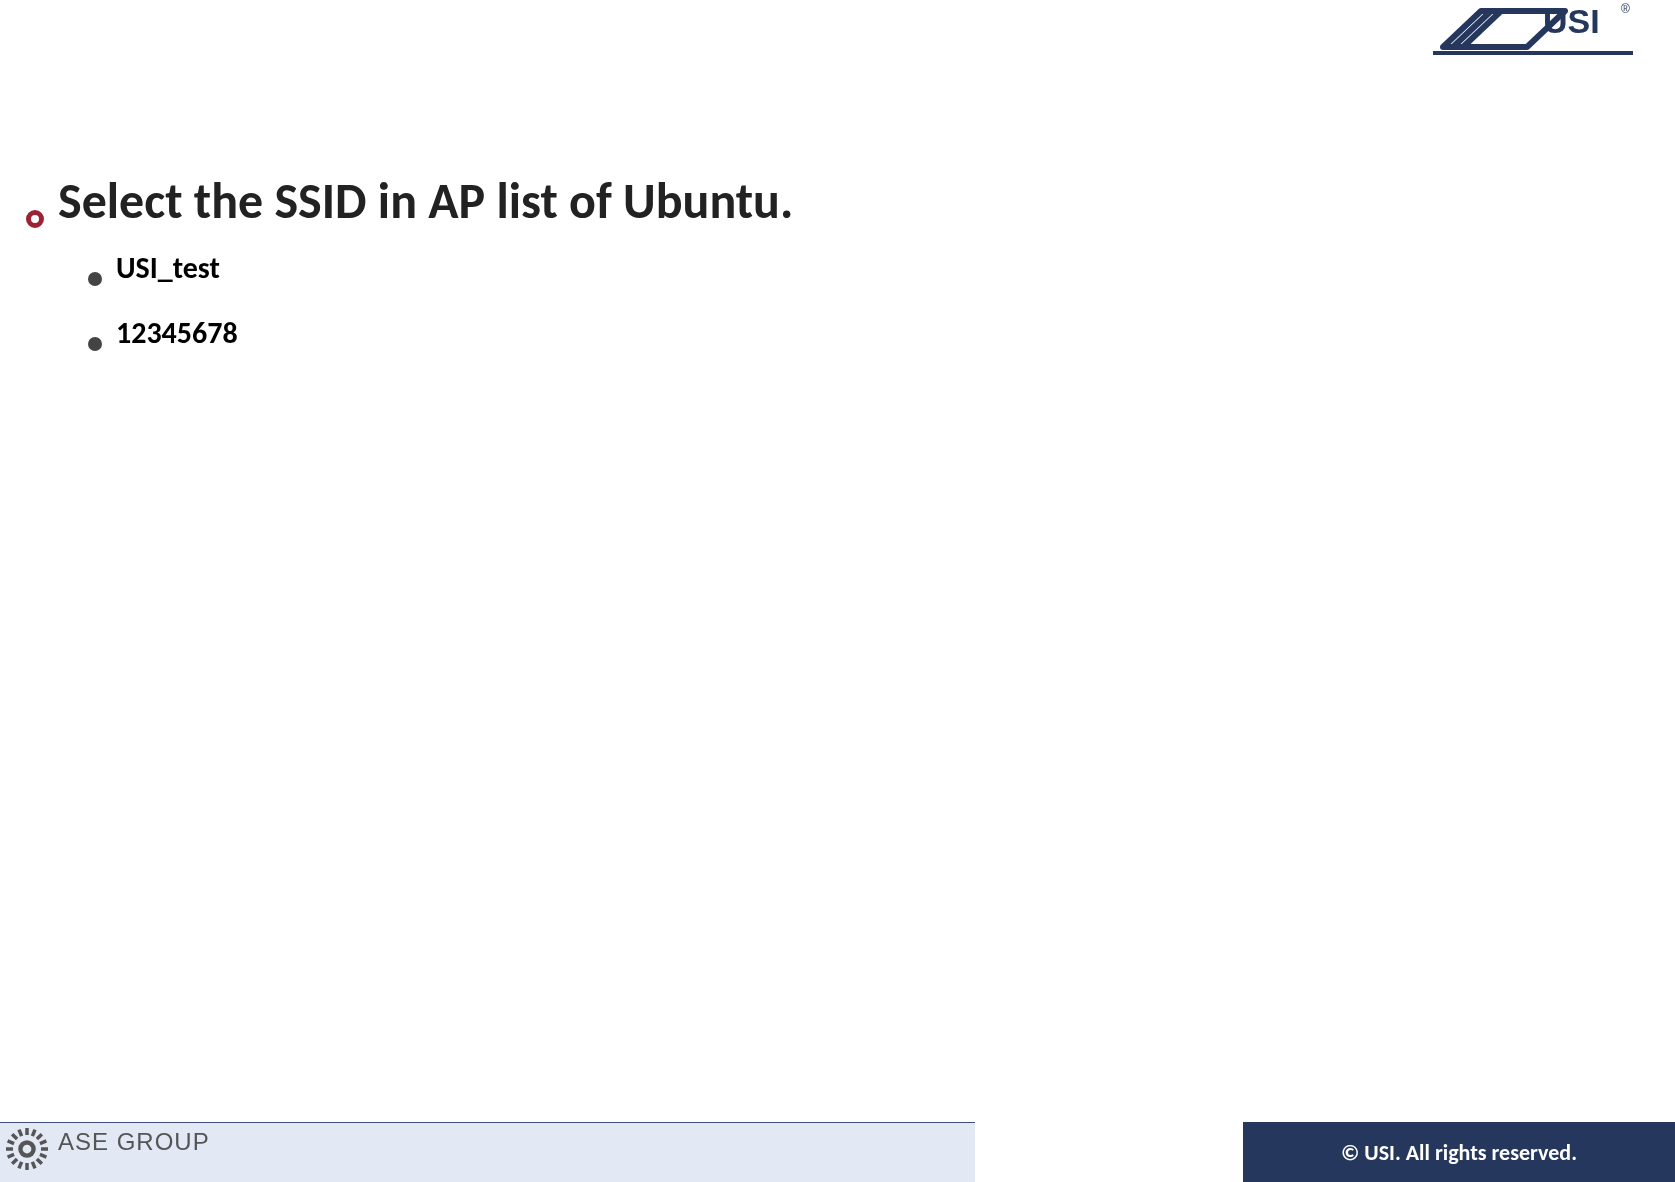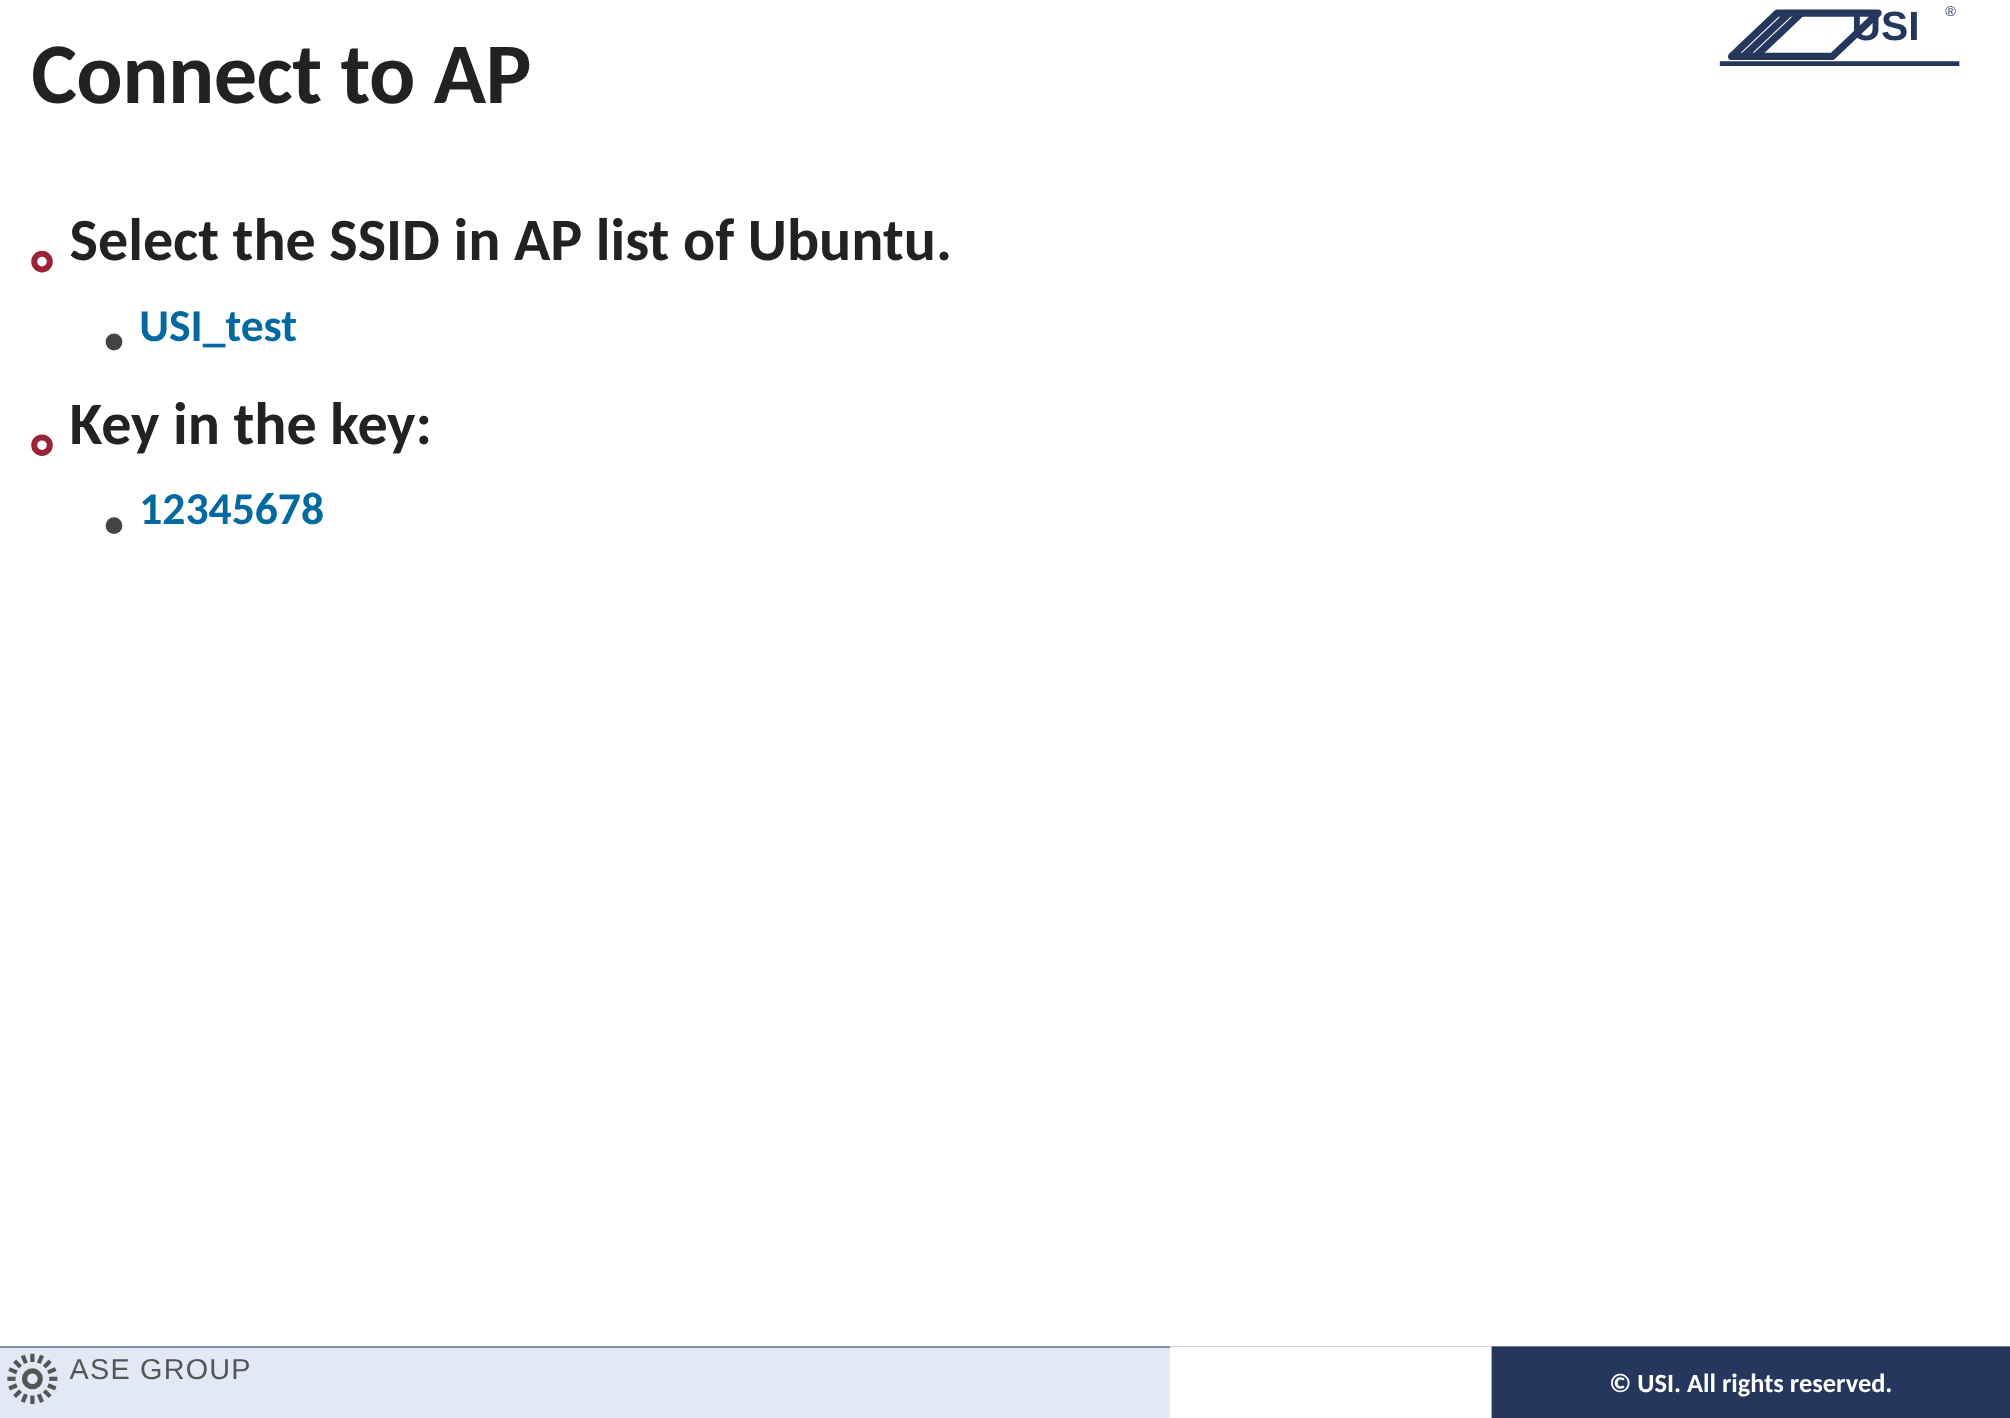--- a/index.html
+++ b/index.html
@@ -10,40 +10,39 @@
   .title { position: absolute; left: 26px; top: 18px; font-size: 72px; font-weight: 700; color: #222; letter-spacing: -0.5px; }
 
   .logo-usi { position: absolute; right: 42px; top: -4px; width: 200px; height: 66px; }
   .logo-usi svg { width: 100%; height: 100%; }
 
   .content { position: absolute; left: 26px; top: 170px; width: 1200px; }
 
   .l1 { display: flex; align-items: baseline; gap: 14px; font-size: 50px; font-weight: 700; color: #222; margin-bottom: 18px; }
   .l1 .bullet-o { flex: 0 0 auto; width: 18px; height: 18px; border: 5px solid #9b2335; border-radius: 50%; display: inline-block; position: relative; top: 10px; }
 
-  .l2 { display: flex; align-items: baseline; gap: 14px; font-size: 38px; font-weight: 700; color: #0369a1; margin-left: 62px; margin-bottom: 28px; }
+  .l2 { display: flex; align-items: baseline; gap: 14px; font-size: 30px; font-weight: 700; color: #000000; margin-left: 62px; margin-bottom: 28px; }
   .l2 .bullet-dot { flex: 0 0 auto; width: 14px; height: 14px; background: #444; border-radius: 50%; display: inline-block; position: relative; top: 8px; }
 
   
   .footer { position: absolute; left: 0; bottom: 0; width: 100%; height: 60px; }
   .footer-bar { position: absolute; left: 0; bottom: 0; width: 100%; height: 60px; background: #e2e8f4; border-top: 1px solid #3c4f7a; }
   .footer-gap { position: absolute; right: 0; bottom: 0; height: 60px; width: 700px; background: #fff; }
   .footer-blue { position: absolute; right: 0; bottom: 0; height: 60px; width: 432px; background: #26375e; color: #fff; display: flex; align-items: center; justify-content: center; font-size: 22px; font-weight: 700; }
   .page-number { position: absolute; right: 390px; bottom: 0; height: 60px; display: flex; align-items: center; font-size: 32px; color: #222; }
 
   .ase-logo { position: absolute; left: 6px; bottom: 6px; height: 48px; display: flex; align-items: flex-start; gap: 10px; }
   .ase-logo .gear { width: 42px; height: 42px; }
   .ase-logo .ase-text { font-size: 24px; font-weight: 400; color: #555; letter-spacing: 1px; font-family: Arial, sans-serif; }
 </style>
 </head>
 <body>
 
 <div class="slide">
 
-  <h1 class="title">Connect to AP</h1>
 
   <div class="logo-usi">
     <svg viewBox="0 0 200 60">
 
       <g fill="none" stroke="#26375e" stroke-width="6" stroke-linejoin="round">
         <path d="M10 48 L48 12 L132 12 L94 48 Z"></path>
         <path d="M20 48 L58 12"></path>
         <path d="M30 48 L68 12"></path>
       </g>
       <text x="110" y="34" font-family="Arial Black, Arial, sans-serif" font-size="34" font-weight="900" fill="#26375e">USI</text>
@@ -57,24 +56,20 @@
     <div class="l1">
       <span class="bullet-o"></span>
       <span>Select the SSID in AP list of Ubuntu.</span>
     </div>
 
     <div class="l2">
       <span class="bullet-dot"></span>
       <span>USI_test</span>
     </div>
 
-    <div class="l1">
-      <span class="bullet-o"></span>
-      <span>Key in the key:</span>
-    </div>
 
     <div class="l2">
       <span class="bullet-dot"></span>
       <span>12345678</span>
     </div>
 
   </div>
 
   <div class="footer">
     <div class="footer-bar"></div>

